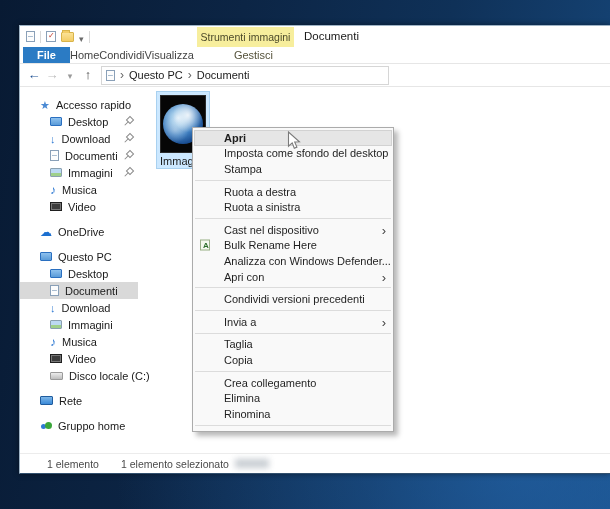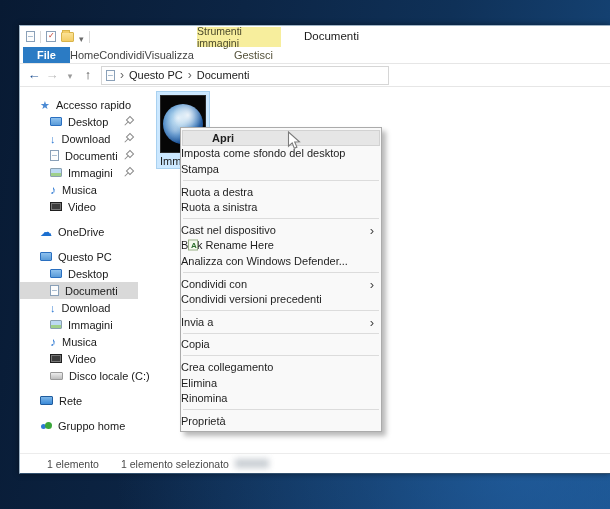--- a/index.html
+++ b/index.html
@@ -18,21 +18,21 @@
     background:#fff;
     border-top:1px solid #9fb4c6; border-left:1px solid #9fb4c6; border-bottom:1px solid #32506e;
     box-shadow:0 0 6px rgba(0,0,0,.45);
   }
 
   
   .titlebar { position:relative; height:21px; background:#fff; }
   .qat { position:absolute; left:6px; top:3px; display:flex; align-items:center; gap:5px; height:15px; }
   .qat-sep { width:1px; height:12px; background:#d9d9d9; }
   .contextual-tab {
-    position:absolute; left:177px; top:1px; width:84px; height:20px;
+    position:absolute; left:177px; top:1px; width:97px; height:20px;
     background:#f7ee9d; color:#4c4a2a; font-size:10.5px;
     display:flex; align-items:center; justify-content:center;
   }
   .window-title { position:absolute; left:284px; top:4px; font-size:11.5px; color:#1a1a1a; }
 
   
   .tabs-row { display:flex; height:16px; font-size:11px; color:#444; align-items:stretch; }
   .tab { padding:1px 0; display:flex; align-items:center; cursor:default; }
   .tab-file { background:#2b7bc4; color:#fff; font-weight:bold; padding:7px 14px; margin-left:3px; }
   .tab-gestisci { margin-left:16px; padding:1px 24px; color:#55523a; }
@@ -109,26 +109,26 @@
 
   
   .statusbar { position:absolute; left:0; right:0; bottom:0; height:20px; border-top:1px solid #ececec;
     display:flex; align-items:center; font-size:10.5px; color:#4a4a4a; }
   .status-count { margin-left:27px; }
   .status-sel { margin-left:22px; }
   .status-blur { margin-left:6px; width:34px; height:9px; background:#aab2ba; filter:blur(3px); opacity:.65; }
 
   
   .context-menu {
-    position:absolute; left:180px; top:127px; width:202px;
+    position:absolute; left:192px; top:127px; width:202px;
     background:#f9f9f9; border:1px solid #ababab; padding:2px 0;
     box-shadow:4px 4px 5px rgba(0,0,0,.28);
     font-size:11px; color:#1f1f1f; z-index:50;
   }
-  .menu-item { position:relative; height:15.6px; display:flex; align-items:center; padding-right:8px; white-space:nowrap; }
+  .menu-item { position:relative; height:15.6px; display:flex; align-items:center; padding-left:31px; padding-right:8px; white-space:nowrap; }
   .menu-item.default-action { font-weight:bold; background:#e6e6e6; box-shadow:inset 0 0 0 1px #d2d2d2; margin:0 1px; padding-left:30px; }
   .menu-sep { height:1px; background:#dcdcdc; margin:3px 2px; }
   .submenu-arrow { position:absolute; right:7px; top:50%; transform:translateY(-50%); }
   .submenu-arrow::before { content:"›"; font-size:13px; color:#444; }
   .menu-icon { position:absolute; left:7px; top:50%; transform:translateY(-50%); }
 
   
   .cursor { position:absolute; left:287px; top:131px; z-index:99; }
 </style>
 </head>
@@ -279,38 +279,38 @@
   <div class="menu-sep"></div>
   <div class="menu-item">
     <span>Cast nel dispositivo</span>
     <span class="submenu-arrow"></span>
   </div>
   <div class="menu-item">
     <span class="menu-icon ic ic-defender-doc"></span>
     <span>Bulk Rename Here</span>
   </div>
   <div class="menu-item">Analizza con Windows Defender...</div>
-  <div class="menu-sep"></div>
   <div class="menu-item">
-    <span>Condividi con</span>
+    <span>Apri con</span>
     <span class="submenu-arrow"></span>
   </div>
+  <div class="menu-sep"></div>
   <div class="menu-item">Condividi versioni precedenti</div>
   <div class="menu-sep"></div>
   <div class="menu-item">
     <span>Invia a</span>
     <span class="submenu-arrow"></span>
   </div>
   <div class="menu-sep"></div>
+  <div class="menu-item">Taglia</div>
   <div class="menu-item">Copia</div>
   <div class="menu-sep"></div>
   <div class="menu-item">Crea collegamento</div>
   <div class="menu-item">Elimina</div>
   <div class="menu-item">Rinomina</div>
   <div class="menu-sep"></div>
-  <div class="menu-item">Proprietà</div>
 </div>
 
 <div class="cursor">
   <svg width="14" height="20" viewBox="0 0 14 20">
     <path d="M1.5 1 L1.5 15.2 L5.2 11.9 L7.3 17.2 L9.9 16.1 L7.7 11 L12.4 10.8 Z" fill="#ffffff" stroke="#7a7a7a" stroke-width="1.1"></path>
   </svg>
 </div>
 
 </body></html>

